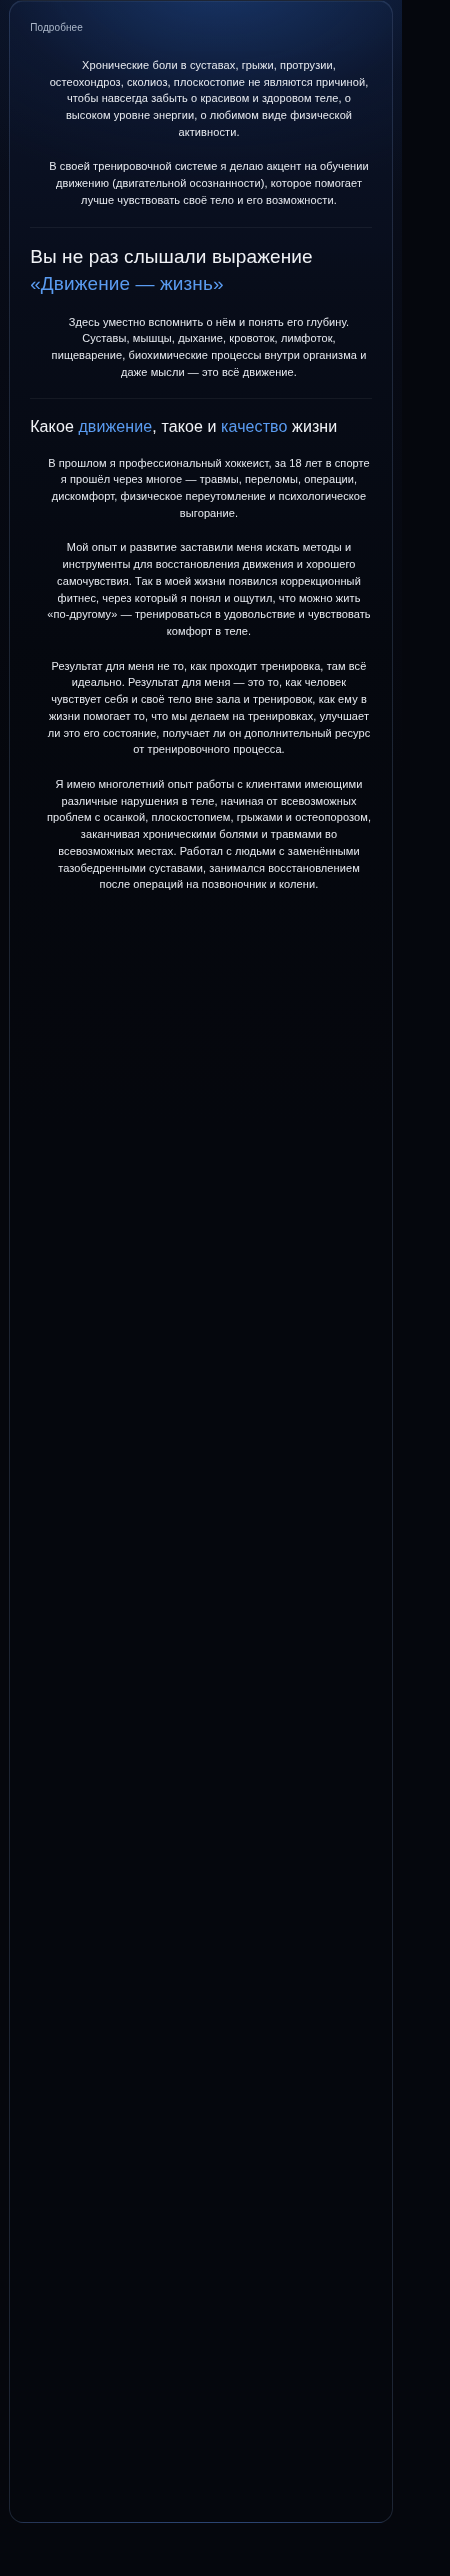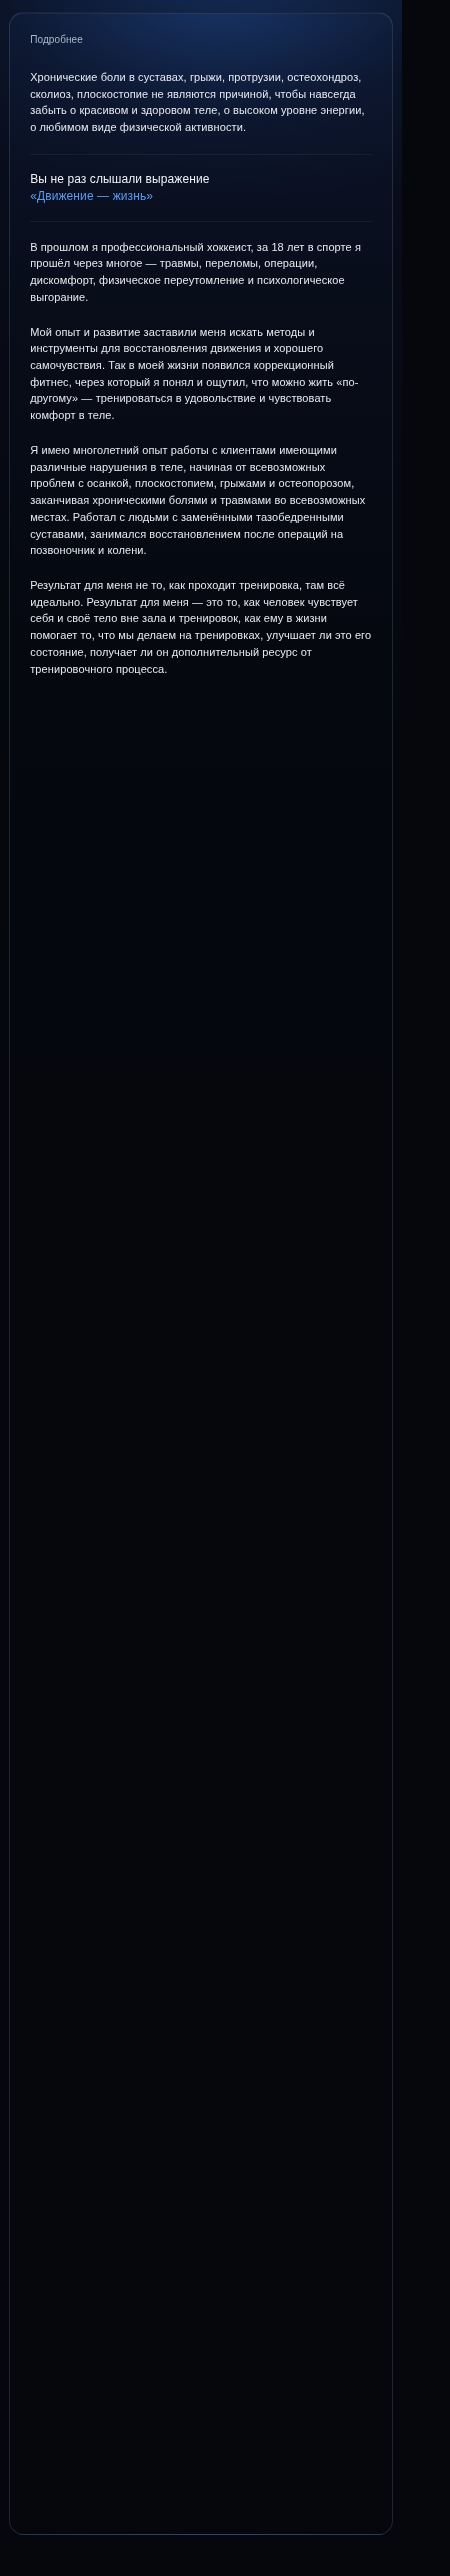--- a/index.html
+++ b/index.html
@@ -13,21 +13,21 @@
     font-family: "Liberation Sans", sans-serif;
     color: #e8eaee;
     -webkit-font-smoothing: antialiased;
   }
 
   .page {
     position: relative;
     width: 402px;
     min-height: 2576px;
     box-sizing: border-box;
-    padding: 12px 0 26px 0;
+    padding: 0 0 26px 0;
     background:
       radial-gradient(540px 342px at 58% -40px, rgba(30,70,140,0.55) 0%, rgba(14,30,62,0.30) 45%, rgba(5,8,16,0) 75%),
       linear-gradient(180deg, #0a1020 0%, #070a14 14%, #05070d 30%, #05070d 100%);
     overflow: hidden;
   }
 
   .card {
     position: relative;
     margin: 0 9.2px;
     min-height: 2523px;
@@ -46,26 +46,27 @@
     line-height: 1.35;
     color: #aab6c8;
     margin: 0 0 22.4px 0;
     letter-spacing: 0.1px;
   }
 
   p.para {
     font-size: 11px;
     line-height: 1.52;
     color: #e6e9ef;
-    margin: 0 0 18px 0;
+    margin: 0 0 18px 16px;
     letter-spacing: 0.1px;
+    text-align: center;
   }
 
   h2.heading {
-    font-size: 12px;
+    font-size: 19px;
     line-height: 1.4;
     font-weight: 400;
     color: #f0f2f6;
     margin: 9.2px 0 16px 0;
     letter-spacing: 0.1px;
   }
 
   h2.heading .accent {
     color: #5a9bf0;
     text-align: right;
@@ -87,24 +88,27 @@
 </head>
 <body>
 
 <div class="page">
   <div class="card">
 
     <div class="eyebrow">Подробнее</div>
 
     <div id="content">
         <p class="para">Хронические боли в суставах, грыжи, протрузии, остеохондроз, сколиоз, плоскостопие не являются причиной, чтобы навсегда забыть о красивом и здоровом теле, о высоком уровне энергии, о любимом виде физической активности.</p>
+        <p class="para">В своей тренировочной системе я делаю акцент на обучении движению (двигательной осознанности), которое помогает лучше чувствовать своё тело и его возможности.</p>
         <hr class="divider">
         <h2 class="heading"><span>Вы не раз слышали выражение</span><br><span class="accent">«Движение — жизнь»</span></h2>
+        <p class="para">Здесь уместно вспомнить о нём и понять его глубину. Суставы, мышцы, дыхание, кровоток, лимфоток, пищеварение, биохимические процессы внутри организма и даже мысли — это всё движение.</p>
         <hr class="divider">
+        <h2 class="heading big"><span>Какое </span><span class="accent">движение</span><span>, такое и </span><span class="accent">качество</span><span> жизни</span></h2>
         <p class="para">В прошлом я профессиональный хоккеист, за 18 лет в спорте я прошёл через многое — травмы, переломы, операции, дискомфорт, физическое переутомление и психологическое выгорание.</p>
         <p class="para">Мой опыт и развитие заставили меня искать методы и инструменты для восстановления движения и хорошего самочувствия. Так в моей жизни появился коррекционный фитнес, через который я понял и ощутил, что можно жить «по-другому» — тренироваться в удовольствие и чувствовать комфорт в теле.</p>
+        <p class="para">Результат для меня не то, как проходит тренировка, там всё идеально. Результат для меня — это то, как человек чувствует себя и своё тело вне зала и тренировок, как ему в жизни помогает то, что мы делаем на тренировках, улучшает ли это его состояние, получает ли он дополнительный ресурс от тренировочного процесса.</p>
         <p class="para">Я имею многолетний опыт работы с клиентами имеющими различные нарушения в теле, начиная от всевозможных проблем с осанкой, плоскостопием, грыжами и остеопорозом, заканчивая хроническими болями и травмами во всевозможных местах. Работал с людьми с заменёнными тазобедренными суставами, занимался восстановлением после операций на позвоночник и колени.</p>
-        <p class="para">Результат для меня не то, как проходит тренировка, там всё идеально. Результат для меня — это то, как человек чувствует себя и своё тело вне зала и тренировок, как ему в жизни помогает то, что мы делаем на тренировках, улучшает ли это его состояние, получает ли он дополнительный ресурс от тренировочного процесса.</p>
       </div>
 
   </div>
 </div>
 
 
 </body></html>

